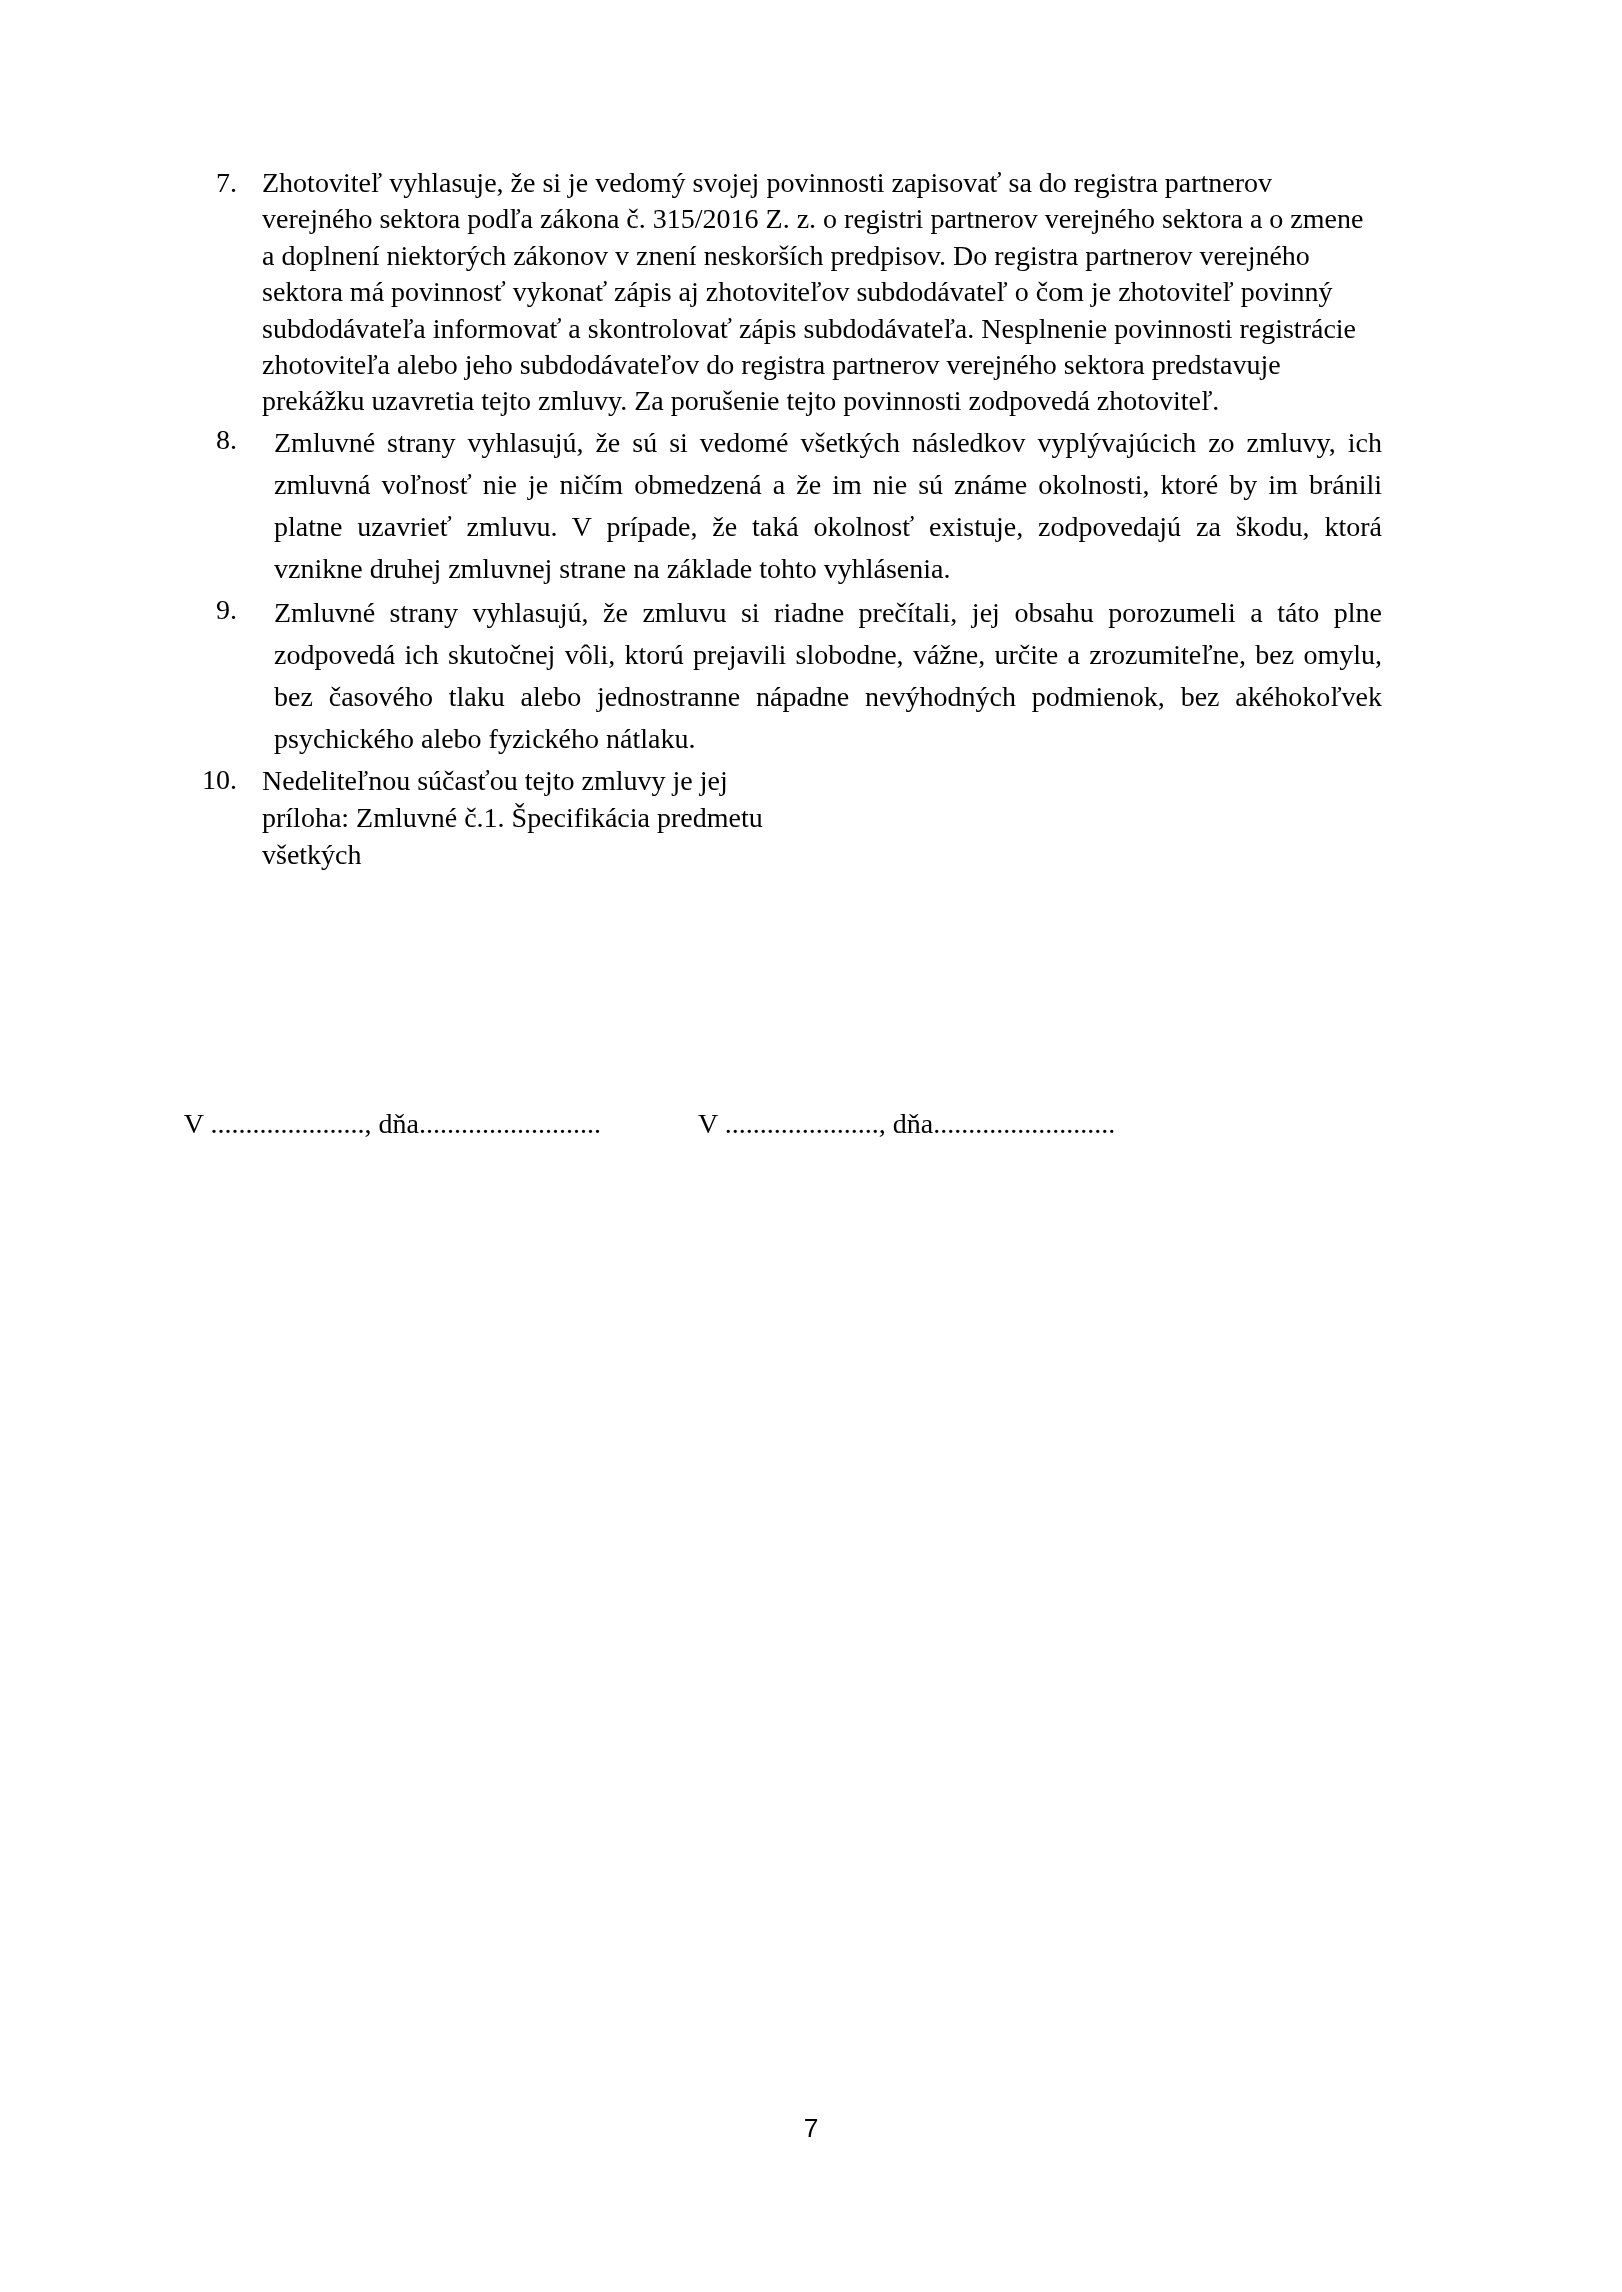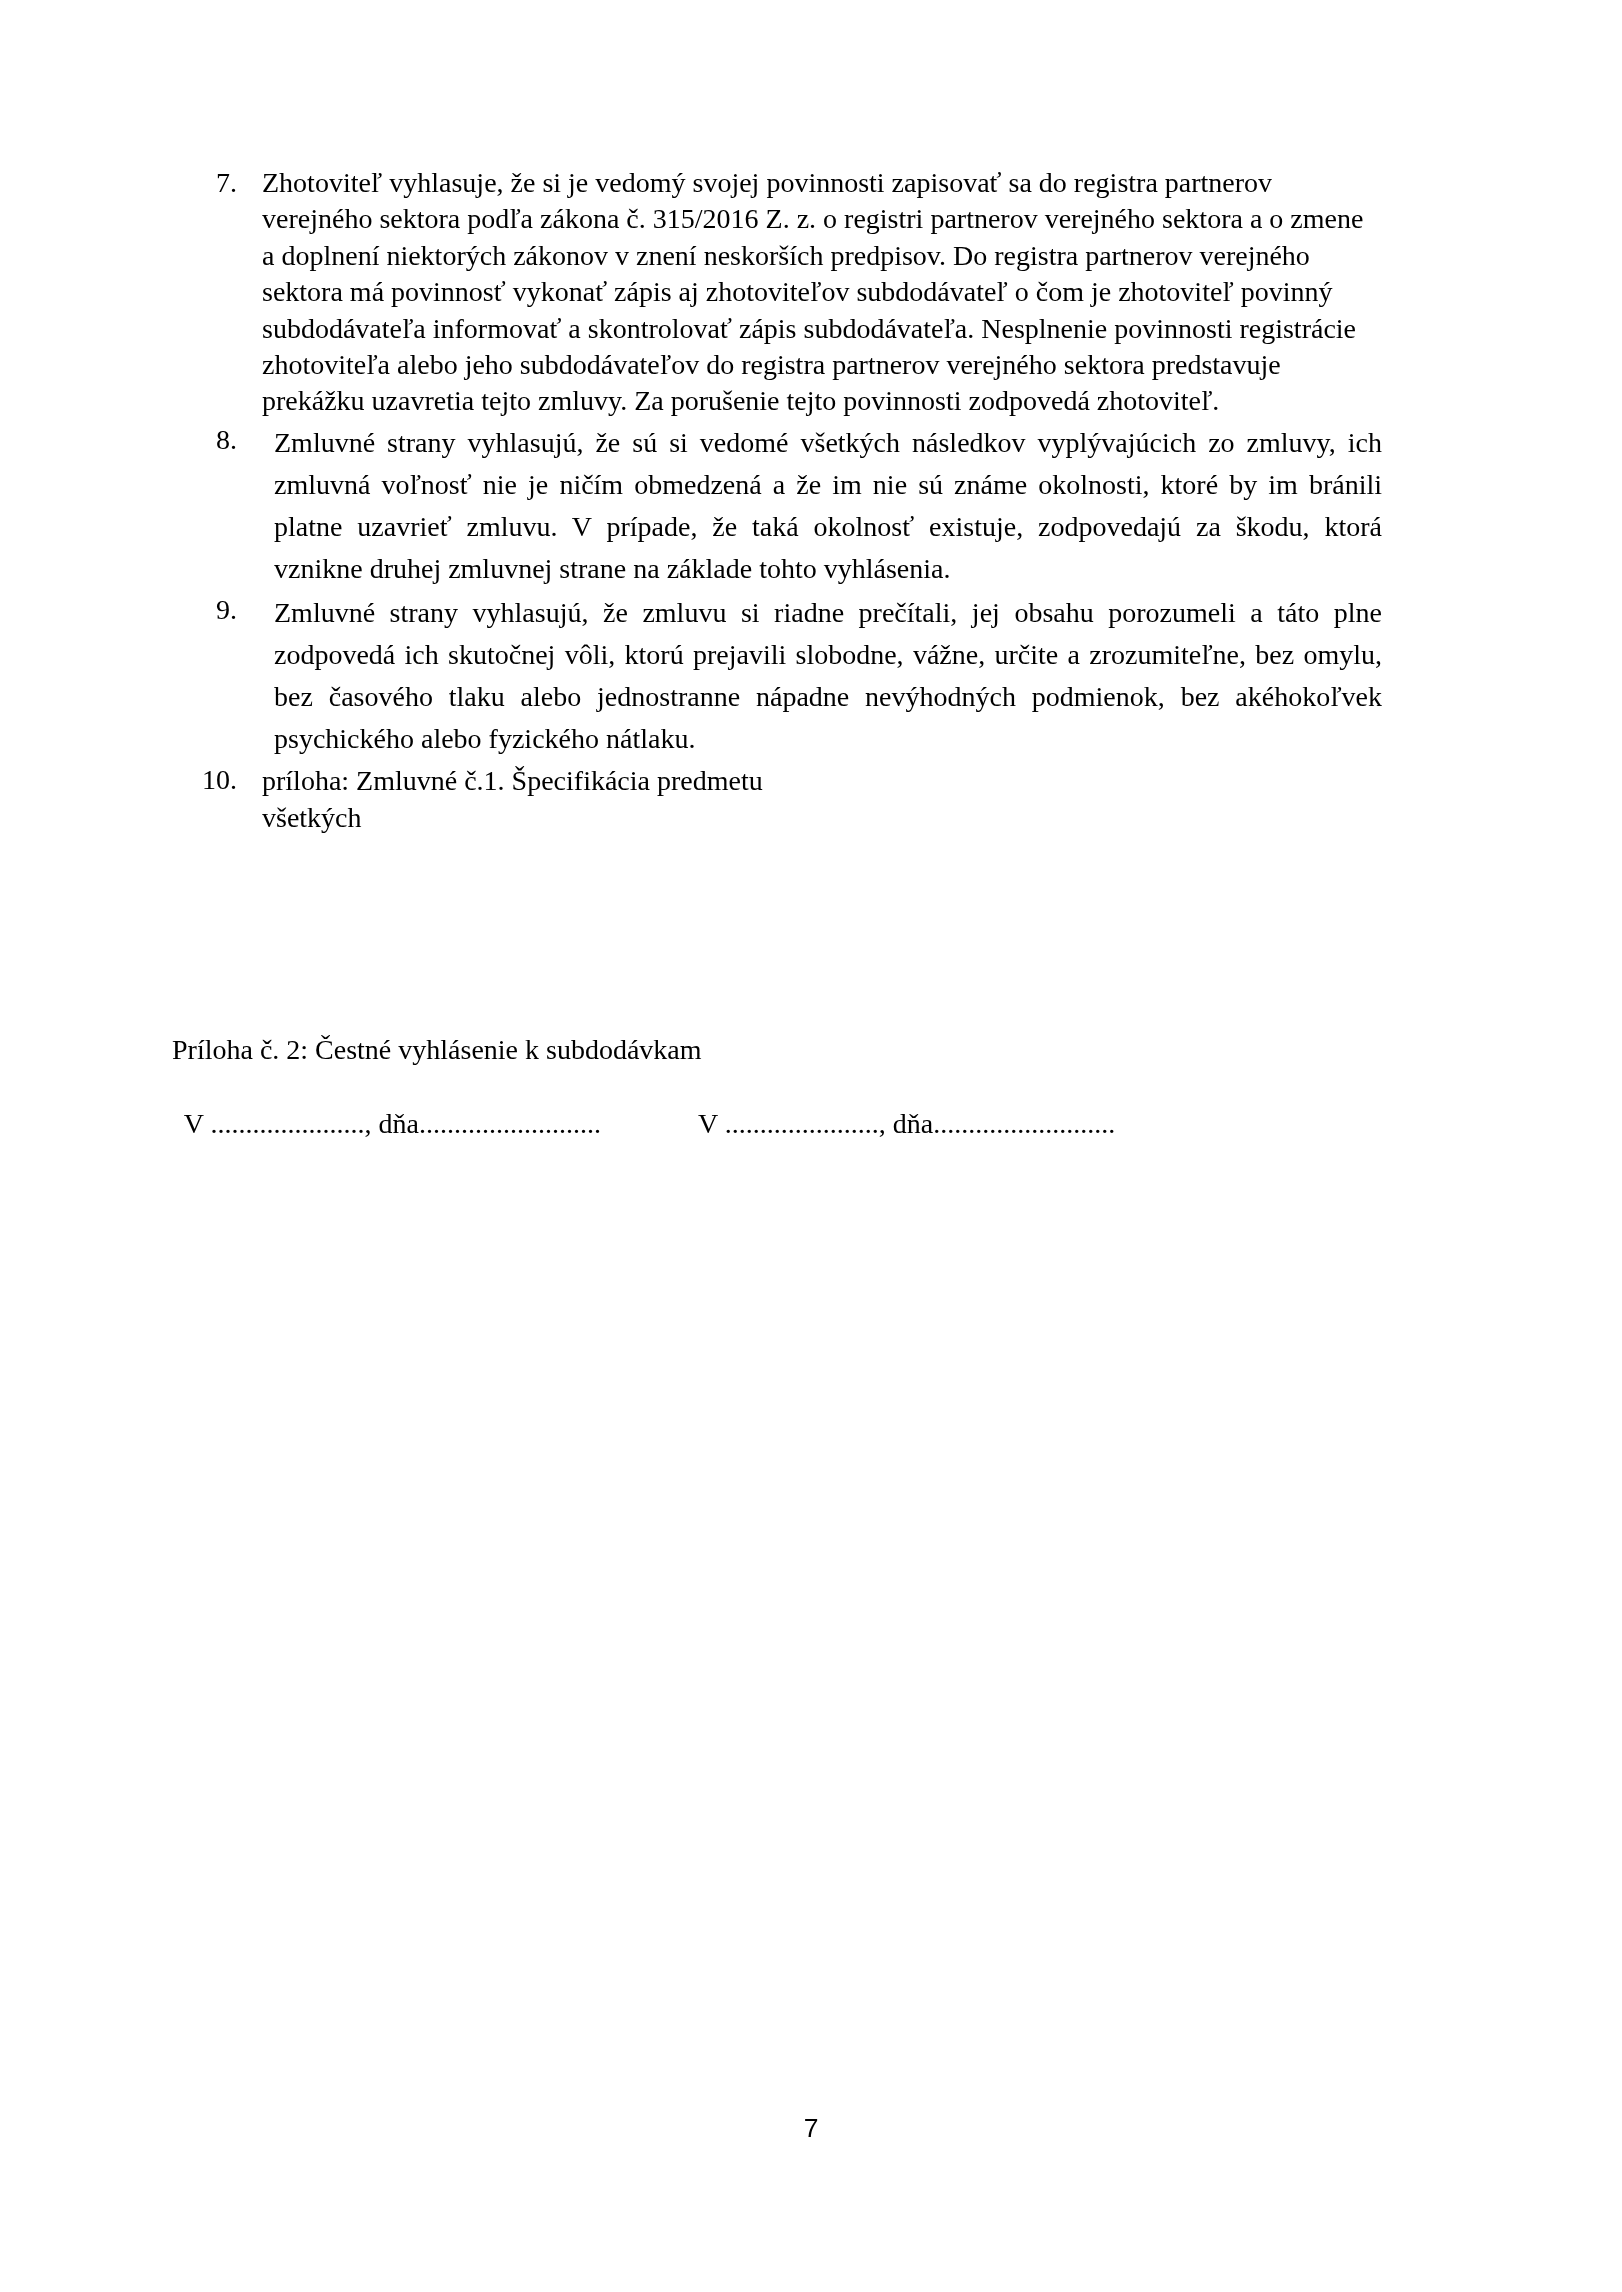--- a/index.html
+++ b/index.html
@@ -130,26 +130,26 @@
     </div>
 
     <div class="clause justified">
       <span class="marker">9.</span>
       <span class="body">Zmluvné strany vyhlasujú, že zmluvu si riadne prečítali, jej obsahu porozumeli a táto plne zodpovedá ich skutočnej vôli, ktorú prejavili slobodne, vážne, určite a zrozumiteľne, bez omylu, bez časového tlaku alebo jednostranne nápadne nevýhodných podmienok, bez akéhokoľvek psychického alebo fyzického nátlaku.</span>
     </div>
 
     <div class="clause ragged">
       <span class="marker">10.</span>
       <span class="body">
+        <span class="line">Nedeliteľnou súčasťou tejto zmluvy je jej</span>
         <span class="line">príloha: Zmluvné č.1. Špecifikácia predmetu</span>
         <span class="line">všetkých</span>
       </span>
     </div>
 
-    <div class="priloha-line">Príloha č. 2: Čestné vyhlásenie k subdodávkam</div>
 
     <div class="sig-area">
 
       <div class="sig-col left">
         <span class="sig-place">V ......................, dňa..........................</span>
       </div>
 
       <div class="sig-col right">
         <span class="sig-place">V ......................, dňa..........................</span>
       </div>

